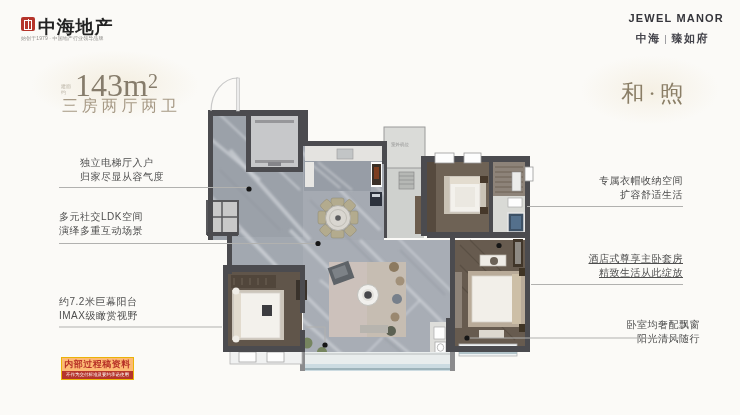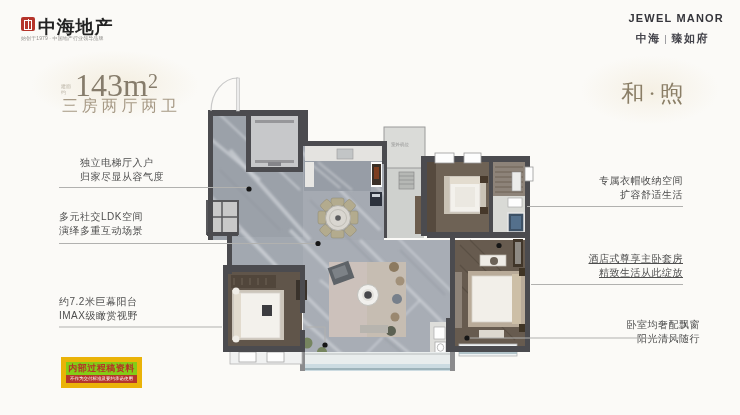--- a/index.html
+++ b/index.html
@@ -30,21 +30,21 @@
 <div class="abs" style="right:53px;top:78px;font-family:'Liberation Serif',serif;font-size:23px;color:#8a7e66;letter-spacing:4px;">和·煦</div>
 
 <div class="abs ltxt" style="left:59px;top:156px;margin-left:21px;">独立电梯厅入户<br>归家尽显从容气度</div>
 <div class="abs ltxt" style="left:59px;top:210px;">多元社交LDK空间<br>演绎多重互动场景</div>
 <div class="abs ltxt" style="left:59px;top:295px;">约7.2米巨幕阳台<br>IMAX级瞰赏视野</div>
 
 <div class="abs rtxt" style="right:57px;top:174px;">专属衣帽收纳空间<br>扩容舒适生活</div>
 <div class="abs rtxt" style="right:57px;top:252px;text-decoration:underline;">酒店式尊享主卧套房<br>精致生活从此绽放</div>
 <div class="abs rtxt" style="right:40px;top:306px;margin-top:12px;">卧室均奢配飘窗<br>阳光清风随行</div>
 
-<div class="abs" style="left:61px;top:357px;width:71px;height:21px;border:5px solid #eab308;background:#84cc16;">
+<div class="abs" style="left:61px;top:357px;width:71px;height:21px;border:1px solid #eab308;background:#fdba74;">
   <div style="text-align:center;font-size:9px;font-weight:bold;color:#b73127;line-height:12.5px;letter-spacing:0.5px;white-space:nowrap;">内部过程稿资料</div>
   <div style="background:#b5352c;height:8.5px;text-align:center;overflow:hidden;">
       <span style="font-size:5px;color:#fff;line-height:8px;white-space:nowrap;display:block;transform:scale(0.9);transform-origin:center top;">不作为交付标准及要约承诺使用</span>
     </div>
 </div>
 
 <svg class="abs" style="left:0;top:0;" width="740" height="415" viewBox="0 0 740 415">
 <defs>
   <filter id="blur1">
         <feGaussianBlur stdDeviation="1.1"></feGaussianBlur>

